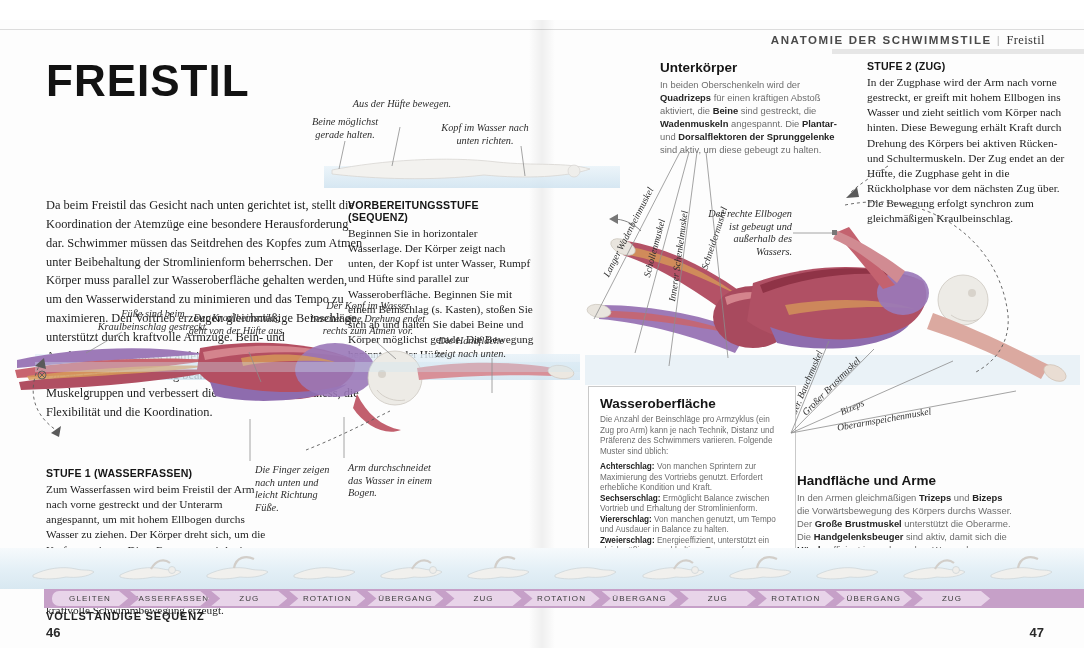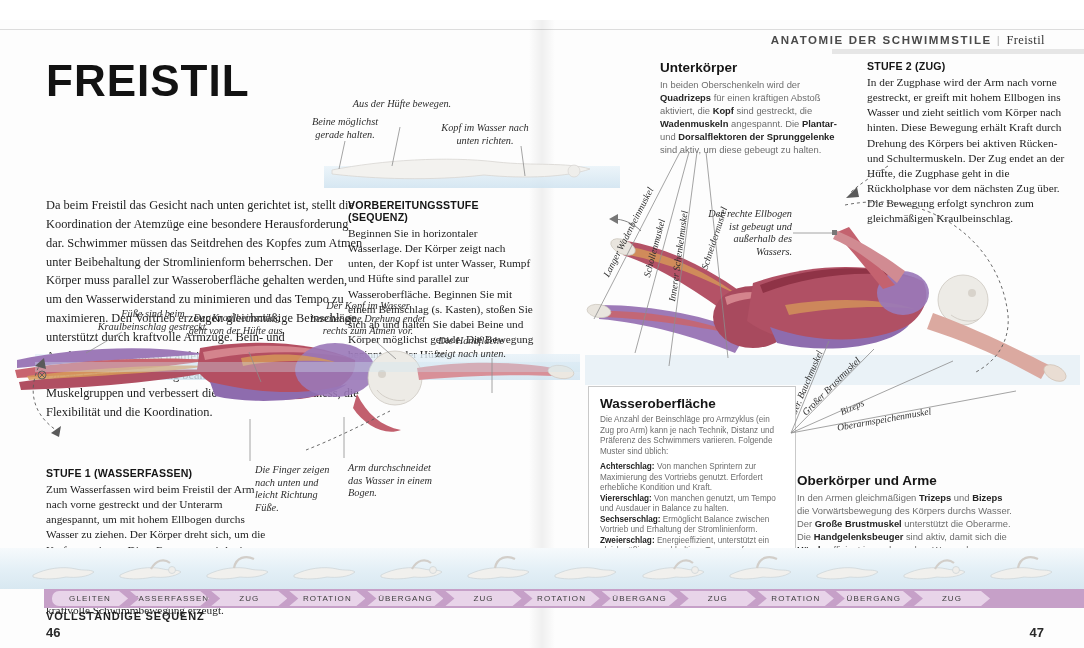--- a/index.html
+++ b/index.html
@@ -136,21 +136,21 @@
   <div class="ann left" style="left:348px;top:442px;width:94px;">Arm durchschneidet das Wasser in einem Bogen.</div>
   <div class="ann left" style="left:255px;top:444px;width:84px;">Die Finger zeigen nach unten und leicht Richtung Füße.</div>
 
   <div class="abs block stufe1">
     <h4>STUFE 1 (WASSERFASSEN)</h4>
     <p>Zum Wasserfassen wird beim Freistil der Arm nach vorne gestreckt und der Unterarm angespannt, um mit hohem Ellbogen durchs Wasser zu ziehen. Der Körper dreht sich, um die Kraft zu steigern. Diese Bewegung wird mit einem rhythmischen Kraulbeinschlag synchronisiert, der kontinuierlichen Vortrieb und Stabilität und damit eine flüssige, effiziente und kraftvolle Schwimmbewegung erzeugt.</p>
   </div>
 
   <div class="abs gray-block unterk">
     <h3>Unterkörper</h3>
-    <p><span>In beiden Oberschenkeln wird der </span><b>Quadrizeps</b><span> für einen kräftigen Abstoß aktiviert, die </span><b>Kopf</b><span> sind gestreckt, die </span><b>Wadenmuskeln</b><span> angespannt. Die </span><b>Plantar-</b><span> und </span><b>Dorsalflektoren der Sprunggelenke</b><span> sind aktiv, um diese gebeugt zu halten.</span></p>
+    <p><span>In beiden Oberschenkeln wird der </span><b>Quadrizeps</b><span> für einen kräftigen Abstoß aktiviert, die </span><b>Beine</b><span> sind gestreckt, die </span><b>Wadenmuskeln</b><span> angespannt. Die </span><b>Plantar-</b><span> und </span><b>Dorsalflektoren der Sprunggelenke</b><span> sind aktiv, um diese gebeugt zu halten.</span></p>
   </div>
 
   <div class="abs block stufe2">
     <h4>STUFE 2 (ZUG)</h4>
     <p>In der Zugphase wird der Arm nach vorne gestreckt, er greift mit hohem Ellbogen ins Wasser und zieht seitlich vom Körper nach hinten. Diese Bewegung erhält Kraft durch Drehung des Körpers bei aktiven Rücken- und Schultermuskeln. Der Zug endet an der Hüfte, die Zugphase geht in die Rückholphase vor dem nächsten Zug über. Die Bewegung erfolgt synchron zum gleichmäßigen Kraulbeinschlag.</p>
   </div>
 
   <svg class="abs" style="left:585px;top:185px;" width="495" height="235" viewBox="0 0 495 235">
     <rect x="0" y="150" width="495" height="30" fill="#d7e8f2" opacity="0.5"></rect>
     <path d="M42,36 C90,44 135,70 168,96 L152,116 C115,88 75,62 38,50 Z" fill="#b45266"></path>
@@ -186,27 +186,27 @@
 
   <div class="muscle-label" style="left:806px;top:363px;transform:translate(-50%,-50%) rotate(-67deg);">Ger. Bauchmuskel</div>
   <div class="muscle-label" style="left:831px;top:366px;transform:translate(-50%,-50%) rotate(-45deg);">Großer Brustmuskel</div>
   <div class="muscle-label" style="left:852px;top:387px;transform:translate(-50%,-50%) rotate(-24deg);">Bizeps</div>
   <div class="muscle-label" style="left:884px;top:399px;transform:translate(-50%,-50%) rotate(-10deg);">Oberarmspeichenmuskel</div>
 
   <div class="abs kraulbox">
     <h3>Wasseroberfläche</h3>
     <p>Die Anzahl der Beinschläge pro Armzyklus (ein Zug pro Arm) kann je nach Technik, Distanz und Präferenz des Schwimmers variieren. Folgende Muster sind üblich:</p>
     <div class="kl"><b>Achterschlag:</b><span> Von manchen Sprintern zur Maximierung des Vortriebs genutzt. Erfordert erhebliche Kondition und Kraft.</span></div>
+    <div class="kl"><b>Sechserschlag:</b><span> Ermöglicht Balance zwischen Vortrieb und Erhaltung der Stromlinienform.</span></div>
     <div class="kl"><b>Viererschlag:</b><span> Von manchen genutzt, um Tempo und Ausdauer in Balance zu halten.</span></div>
-    <div class="kl"><b>Sechserschlag:</b><span> Ermöglicht Balance zwischen Vortrieb und Erhaltung der Stromlinienform.</span></div>
     <div class="kl"><b>Zweierschlag:</b><span> Energieeffizient, unterstützt ein gleichmäßiges, nachhaltiges Tempo auf Langstrecken.</span></div>
   </div>
 
   <div class="abs gray-block oberk">
-    <h3>Oberkörper und Arme</h3>
+    <h3>Handfläche und Arme</h3>
     <p><span>In den Armen gleichmäßigen </span><b>Trizeps</b><span> und </span><b>Bizeps</b><span> die Vorwärtsbewegung des Körpers durchs Wasser. Der </span><b>Große Brustmuskel</b><span> unterstützt die Oberarme. Die </span><b>Handgelenksbeuger</b><span> sind aktiv, damit sich die </span><b>Hände</b><span> effizient im und aus dem Wasser bewegen.</span></p>
   </div>
 
   <div class="abs seq-band">
       <div><svg width="74" height="34" viewBox="0 0 74 34">
           <path d="M7,24 C20,17 38,15 50,18 C58,20 64,18 68,21 C62,26 50,27 40,26 C26,29 13,28 7,26 Z" fill="#f1f0ed" stroke="#ccd2d6" stroke-width="0.7"></path>
         </svg></div>
       <div><svg width="74" height="34" viewBox="0 0 74 34">
           <path d="M7,24 C20,17 38,15 50,18 C58,20 64,18 68,21 C62,26 50,27 40,26 C26,29 13,28 7,26 Z" fill="#f1f0ed" stroke="#ccd2d6" stroke-width="0.7"></path>
           <path d="M38,18 C43,9 51,7 57,12" fill="none" stroke="#d2cec9" stroke-width="2.2"></path>

